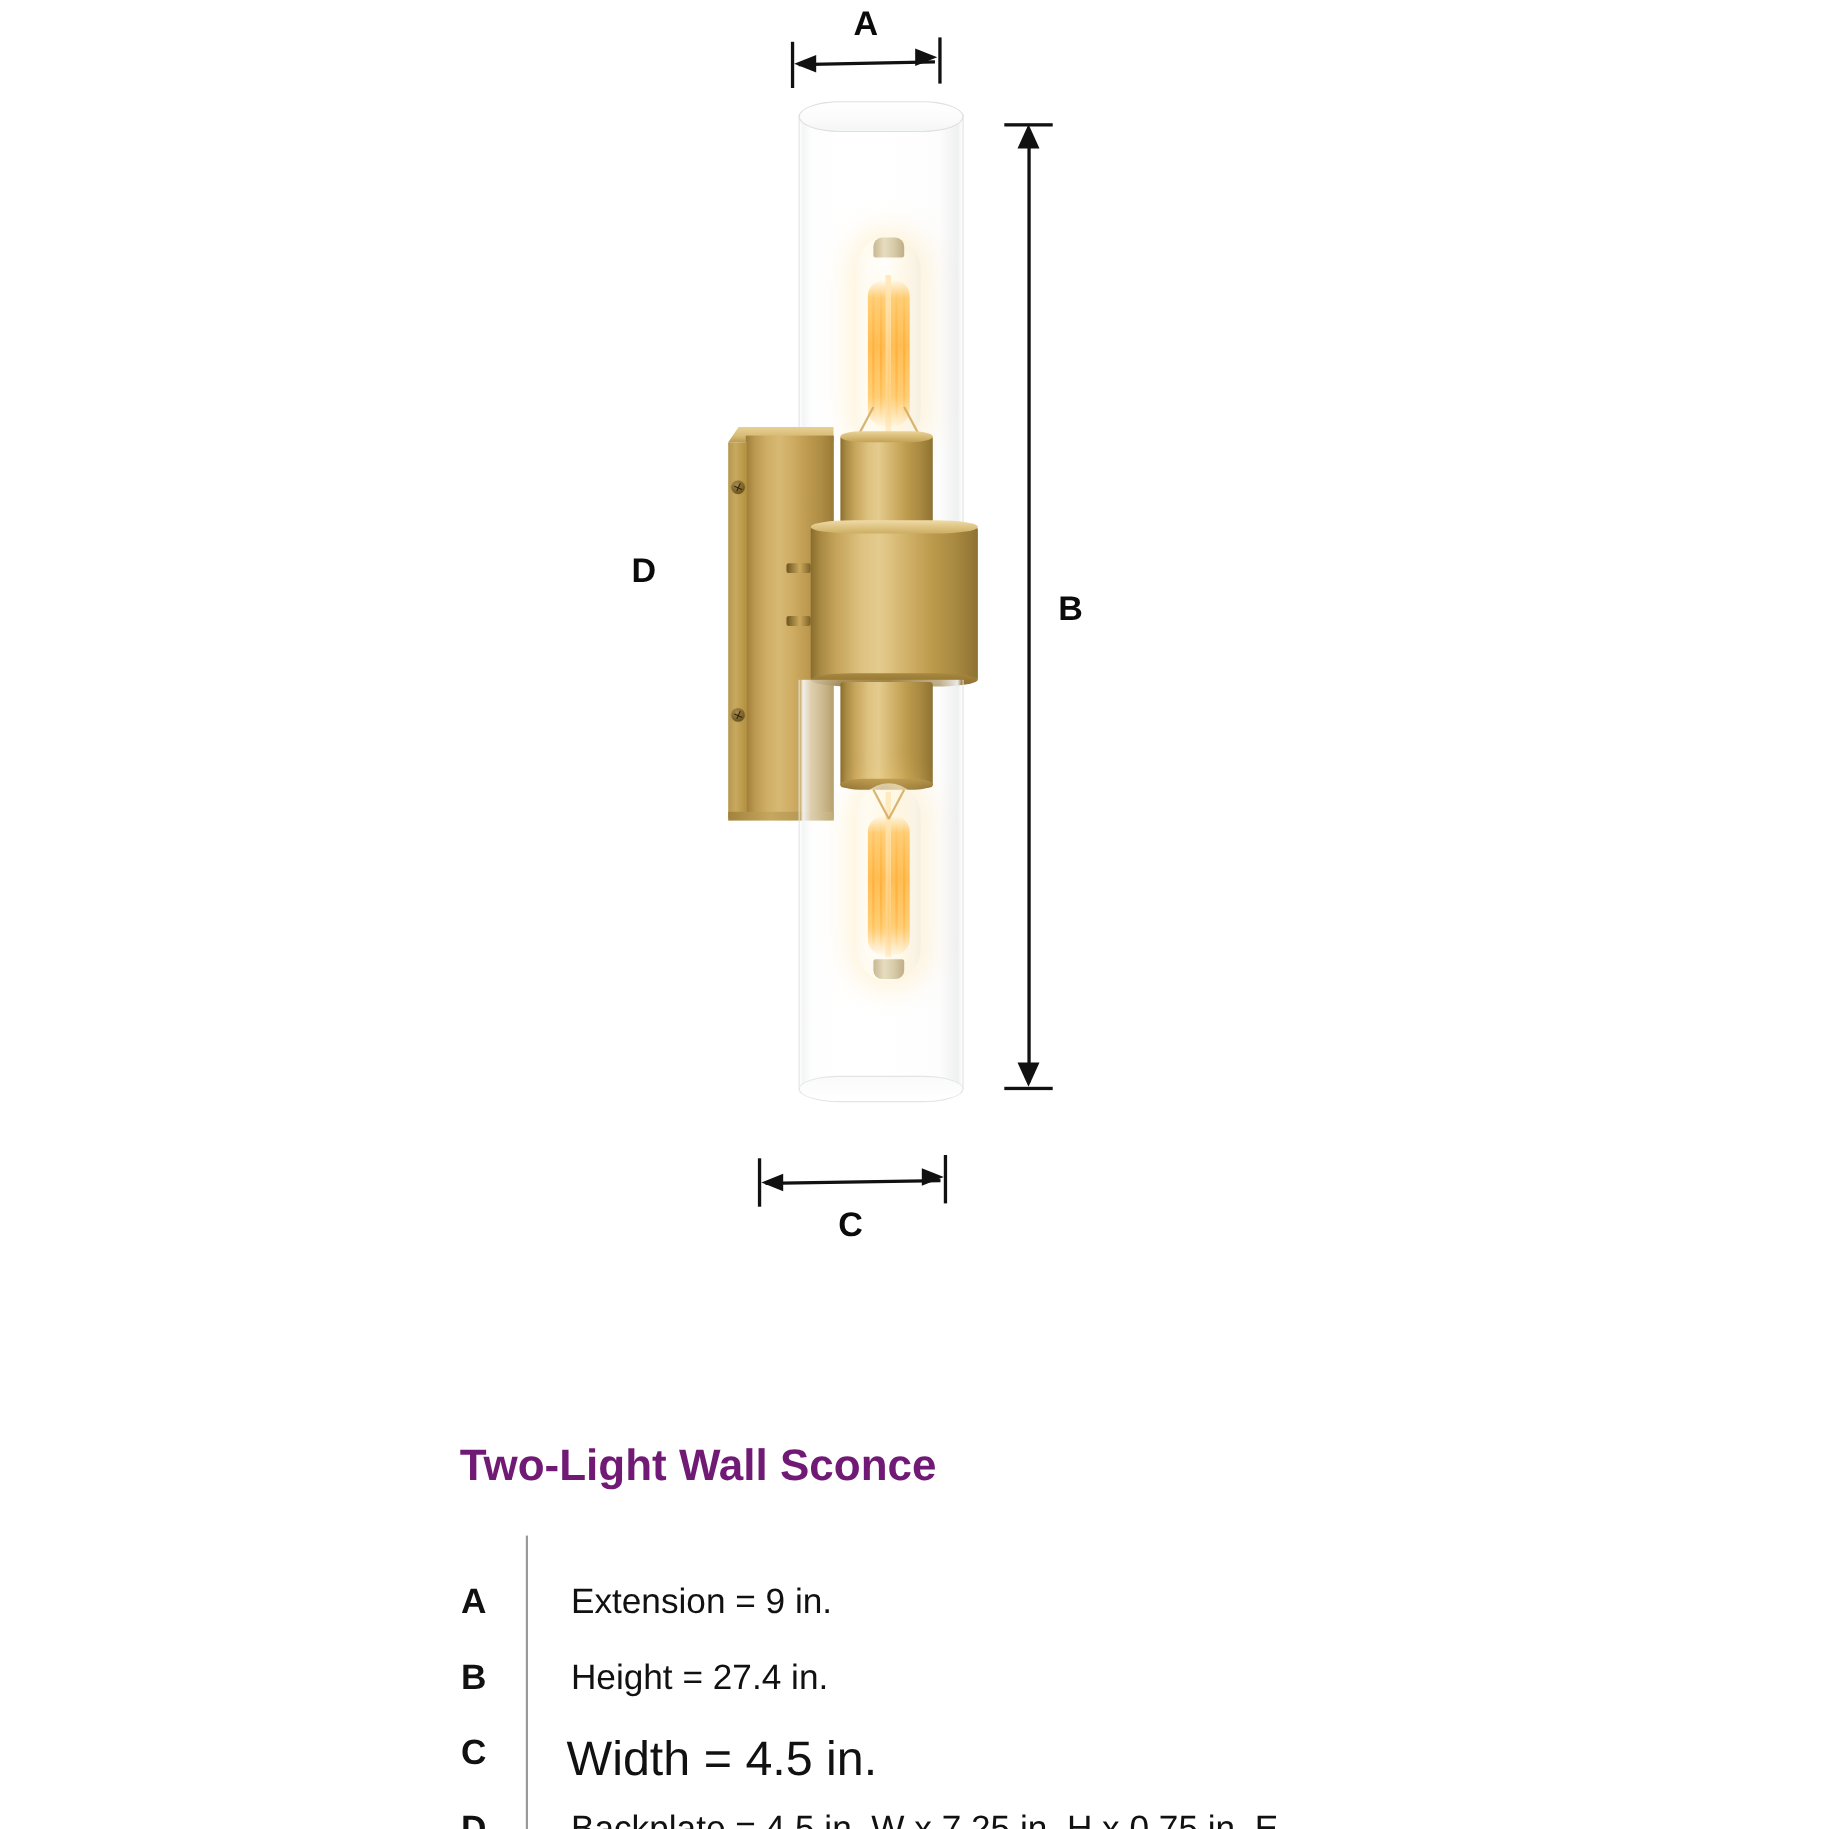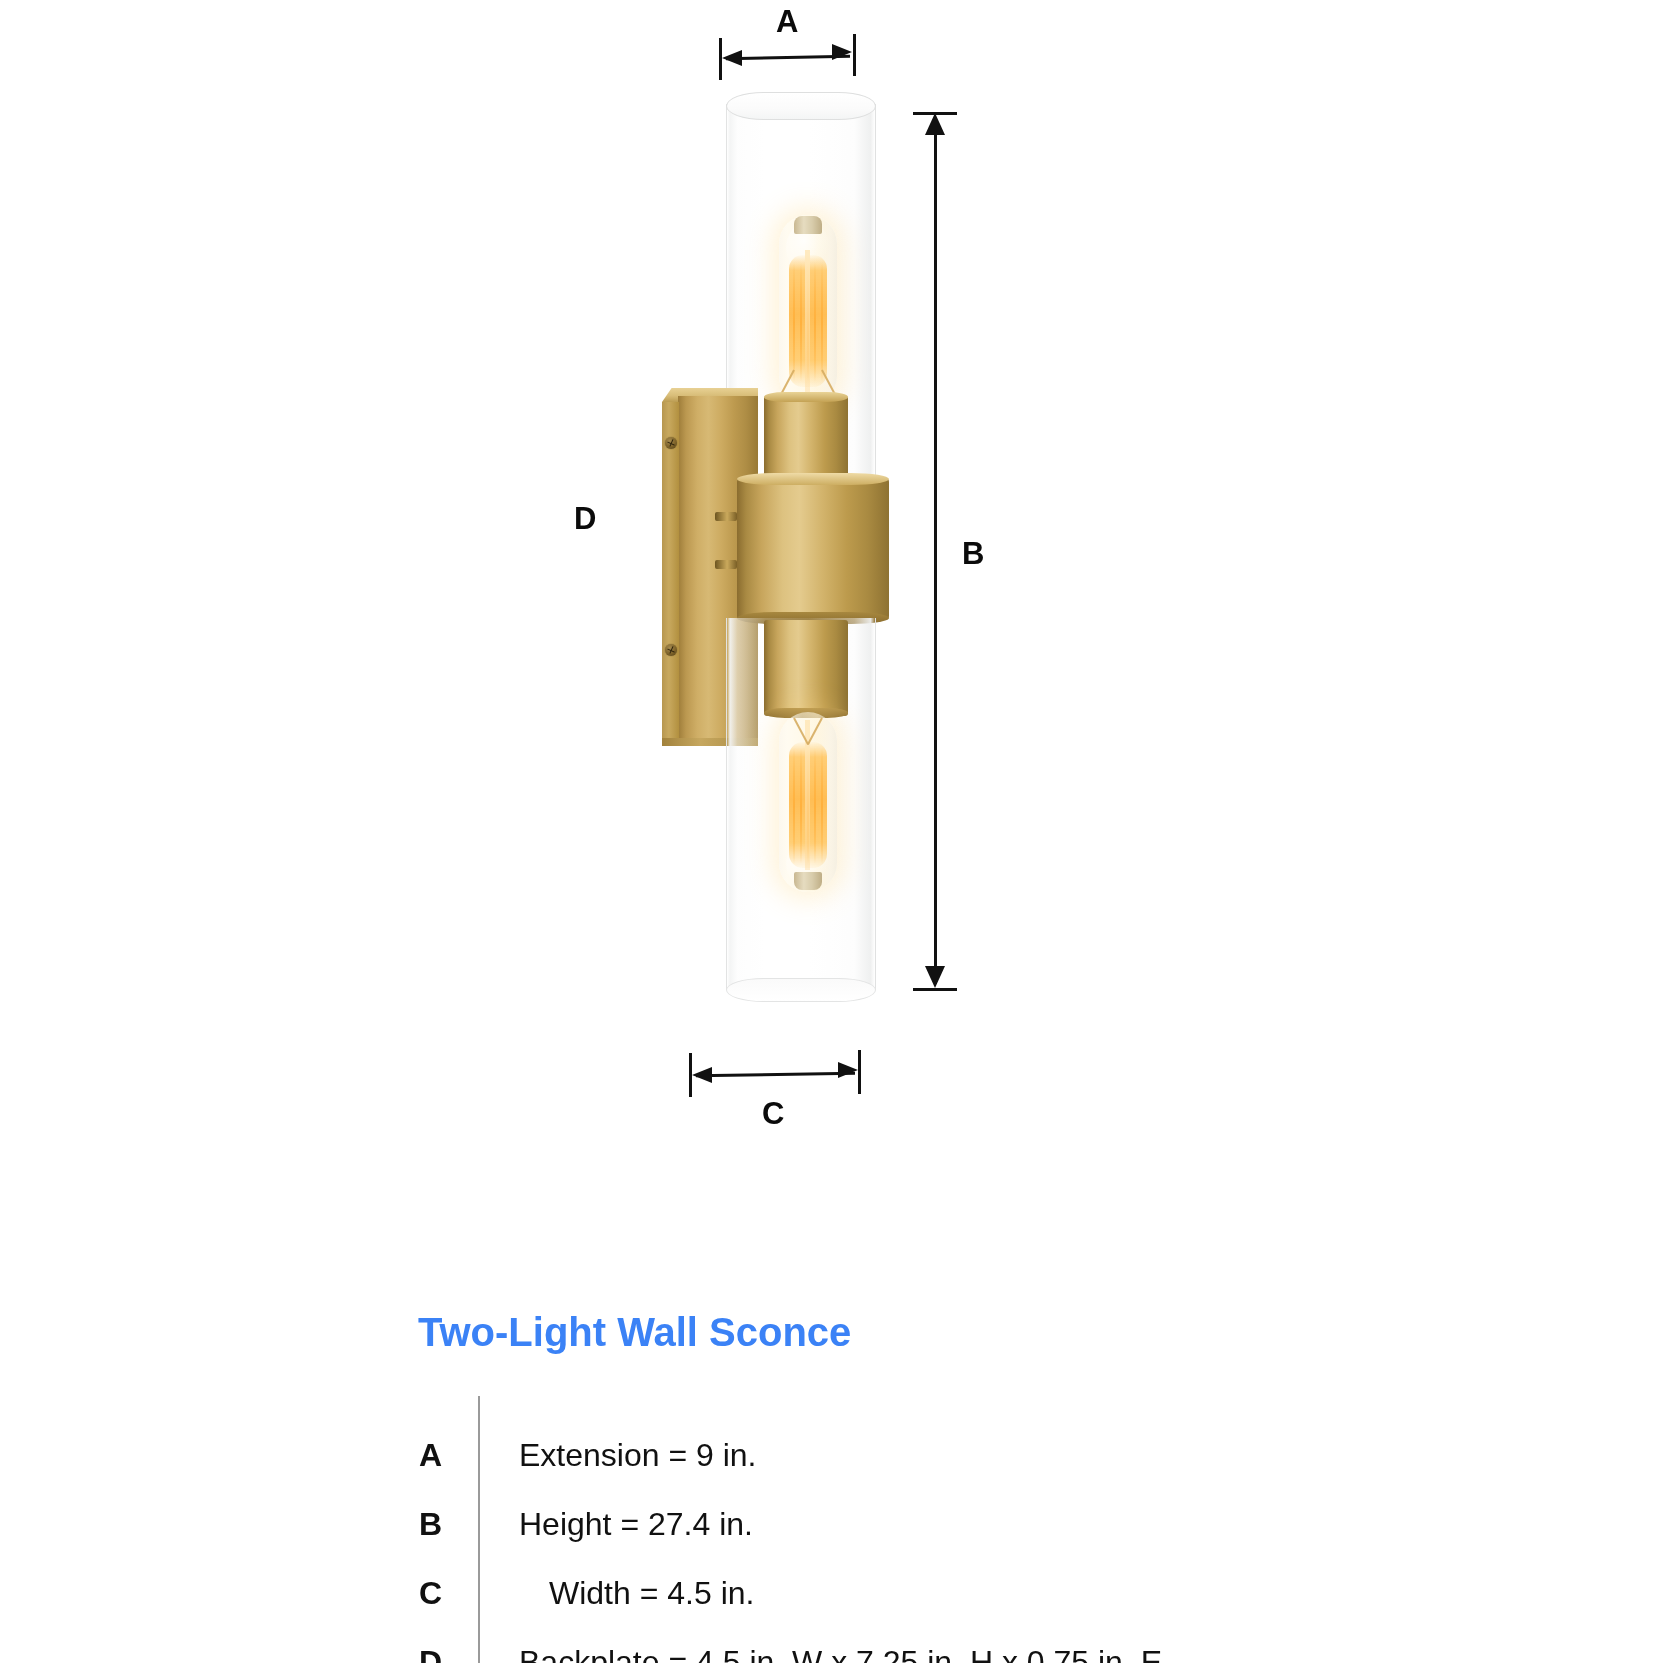--- a/index.html
+++ b/index.html
@@ -112,21 +112,21 @@
     position:absolute;
     background:linear-gradient(180deg,rgba(255,232,186,.9),rgba(255,212,140,.35));
   }
   .bulb-wire{position:absolute;background:rgba(214,172,96,.9);transform-origin:top center;}
   .bulb-dome-hi{
     position:absolute;border-radius:50%;
     background:radial-gradient(ellipse at 40% 35%, rgba(255,255,255,.85) 0%, rgba(255,255,255,0) 70%);
   }
 
   
-  .title{position:absolute;font-weight:bold;color:#3b82f6;}
+  .title{position:absolute;font-weight:bold;color:#701a75;}
   .spec{position:absolute;}
   .spec-rule{position:absolute;background:#9a9a9a;width:1.5px;}
   .spec-row{position:absolute;display:flex;align-items:baseline;}
   .spec-key{position:absolute;font-weight:bold;color:#111;}
   .spec-val{position:absolute;color:#111;}
 </style>
 </head>
 <body>
 
 <div class="stage">
@@ -252,21 +252,21 @@
       <div class="spec-val" style="left:519px;top:1437px;font-size:32px;white-space:nowrap;">Extension = 9 in.</div>
     </div>
 
     <div class="spec-row">
       <div class="spec-key" style="left:419px;top:1506px;font-size:32px;">B</div>
       <div class="spec-val" style="left:519px;top:1506px;font-size:32px;white-space:nowrap;">Height = 27.4 in.</div>
     </div>
 
     <div class="spec-row">
       <div class="spec-key" style="left:419px;top:1575px;font-size:32px;">C</div>
-      <div class="spec-val" style="left:549px;top:1575px;font-size:32px;white-space:nowrap;">Width = 4.5 in.</div>
+      <div class="spec-val" style="left:515px;top:1575px;font-size:44px;white-space:nowrap;">Width = 4.5 in.</div>
     </div>
 
     <div class="spec-row">
       <div class="spec-key" style="left:419px;top:1644px;font-size:32px;">D</div>
       <div class="spec-val" style="left:519px;top:1644px;font-size:32px;white-space:nowrap;">Backplate = 4.5 in. W x 7.25 in. H x 0.75 in. E</div>
     </div>
 
   </div>
 
 </div>

